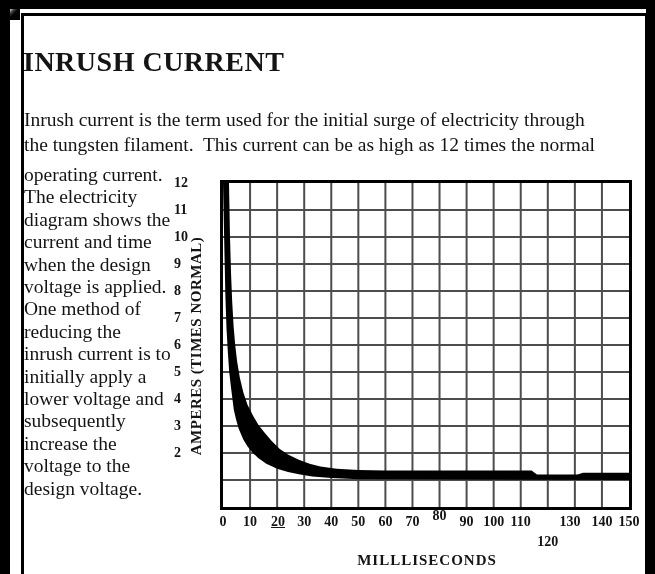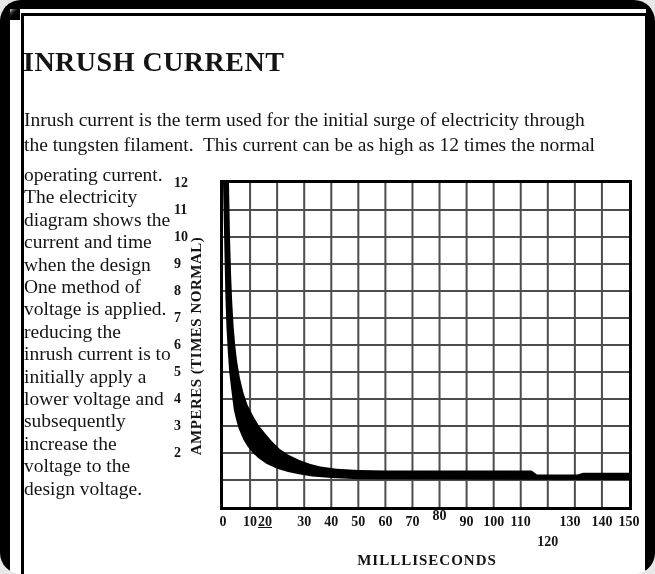--- a/index.html
+++ b/index.html
@@ -1,18 +1,18 @@
 <!DOCTYPE html>
 <html><head>
 <meta charset="utf-8">
 <style>
   html,body{margin:0;padding:0;background:#e8e8e8;}
   .page{
     position:relative; width:655px; height:574px; background:#ffffff;
-    font-family:"Liberation Serif", serif; color:#141414; overflow:hidden;border-radius:21px;
+    font-family:"Liberation Serif", serif; color:#141414; overflow:hidden;
   }
   .b-top{position:absolute;left:0;top:0;width:655px;height:9px;background:#000;}
   .b-left{position:absolute;left:0;top:0;width:10px;height:574px;background:#000;}
   .b-right{position:absolute;right:0;top:0;width:9px;height:574px;background:#000;}
   .corner-notch{position:absolute;left:0;top:0;width:20px;height:20px;
     background:linear-gradient(135deg,#ffffff 38%,#b5b5b5 50%,#3a3a3a 60%,#000 70%);}
   .inner-frame{position:absolute;left:21px;top:13px;width:621px;height:600px;
     border:3px solid #000;}
   .page-title{position:absolute;left:23px;top:46px;font-size:28px;font-weight:bold;
     letter-spacing:0.5px;white-space:nowrap;}
@@ -54,22 +54,22 @@
       <div class="line">Inrush current is the term used for the initial surge of electricity through</div>
       <div class="line">the tungsten filament.  This current can be as high as 12 times the normal</div>
     </div>
 
   <div class="left-col">
       <div class="line">operating current.</div>
       <div class="line">The electricity</div>
       <div class="line">diagram shows the</div>
       <div class="line">current and time</div>
       <div class="line">when the design</div>
+      <div class="line">voltage is applied.</div>
       <div class="line">One method of</div>
-      <div class="line">voltage is applied.</div>
       <div class="line">reducing the</div>
       <div class="line">inrush current is to</div>
       <div class="line">initially apply a</div>
       <div class="line">lower voltage and</div>
       <div class="line">subsequently</div>
       <div class="line">increase the</div>
       <div class="line">voltage to the</div>
       <div class="line">design voltage.</div>
     </div>
 
@@ -113,21 +113,21 @@
       <div class="tick" style="top: 127px;">7</div>
       <div class="tick" style="top: 100px;">8</div>
       <div class="tick" style="top: 73px;">9</div>
       <div class="tick" style="top: 46px;">10</div>
       <div class="tick" style="top: 19px;">11</div>
       <div class="tick" style="top: -8px;">12</div>
     </div>
   <div class="x-ticks">
       <div class="tick" style="left: 0px;">0</div>
       <div class="tick" style="left: 27.0667px;">10</div>
-      <div class="tick" style="left: 42px; text-decoration: underline;">20</div>
+      <div class="tick" style="left: 55px; text-decoration: underline;">20</div>
       <div class="tick" style="left: 81.2px;">30</div>
       <div class="tick" style="left: 108.267px; font-family: Liberation Serif, serif;">40</div>
       <div class="tick" style="left: 135.333px;">50</div>
       <div class="tick" style="left: 162.4px;">60</div>
       <div class="tick" style="left: 189.467px;">70</div>
       <div class="tick raised" style="left: 216.533px;">80</div>
       <div class="tick" style="left: 243.6px;">90</div>
       <div class="tick" style="left: 270.667px;">100</div>
       <div class="tick" style="left: 297.733px;">110</div>
       <div class="tick" style="left: 324.8px; margin-top: 20px;">120</div>

